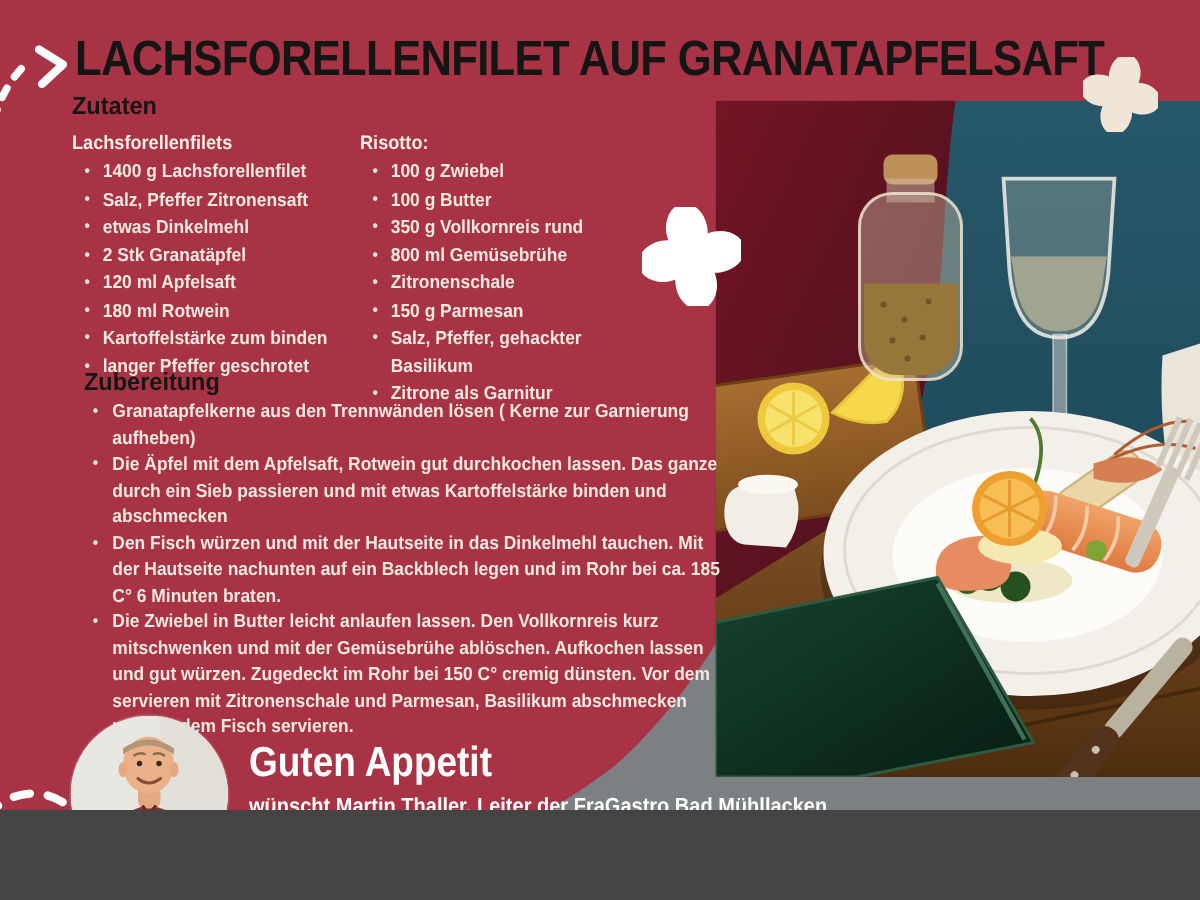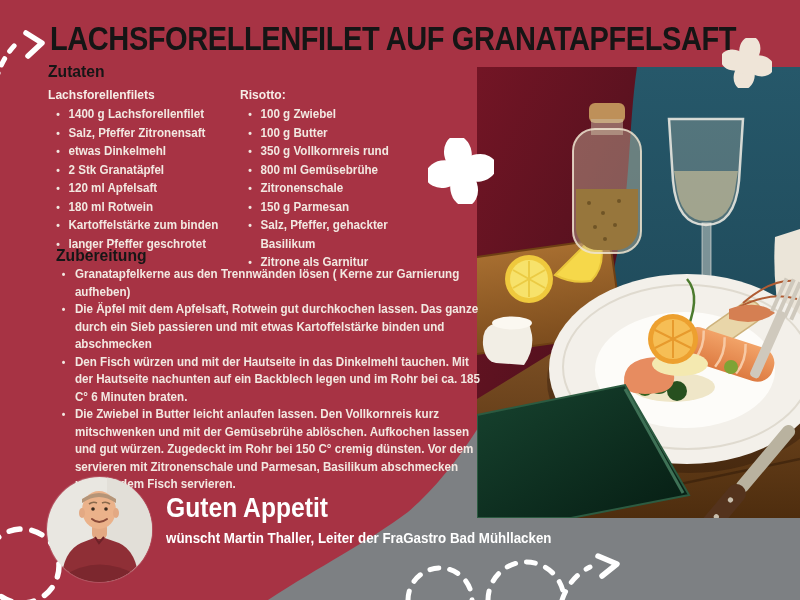--- a/index.html
+++ b/index.html
@@ -1,16 +1,16 @@
 <!DOCTYPE html>
 <html><head>
 <meta charset="utf-8">
 <style>
   html,body{margin:0;padding:0;background:#444;}
-  .card{position:relative;width:800px;height:600px;background:#A73344;overflow:hidden;
+  .card{position:relative;width:800px;height:540px;background:#A73344;overflow:hidden;
         font-family:"Liberation Sans",sans-serif;-webkit-font-smoothing:antialiased;}
   .abs{position:absolute;}
   svg{display:block;}
 
   
   .title{left:50px;top:20px;font-size:33px;font-weight:800;color:#151515;
          letter-spacing:-0.5px;white-space:nowrap;transform:scaleX(0.88);transform-origin:0 0;}
 
   
   .sec-heading{font-size:16.5px;font-weight:800;color:#161616;transform:scaleX(0.95);transform-origin:0 0;}

